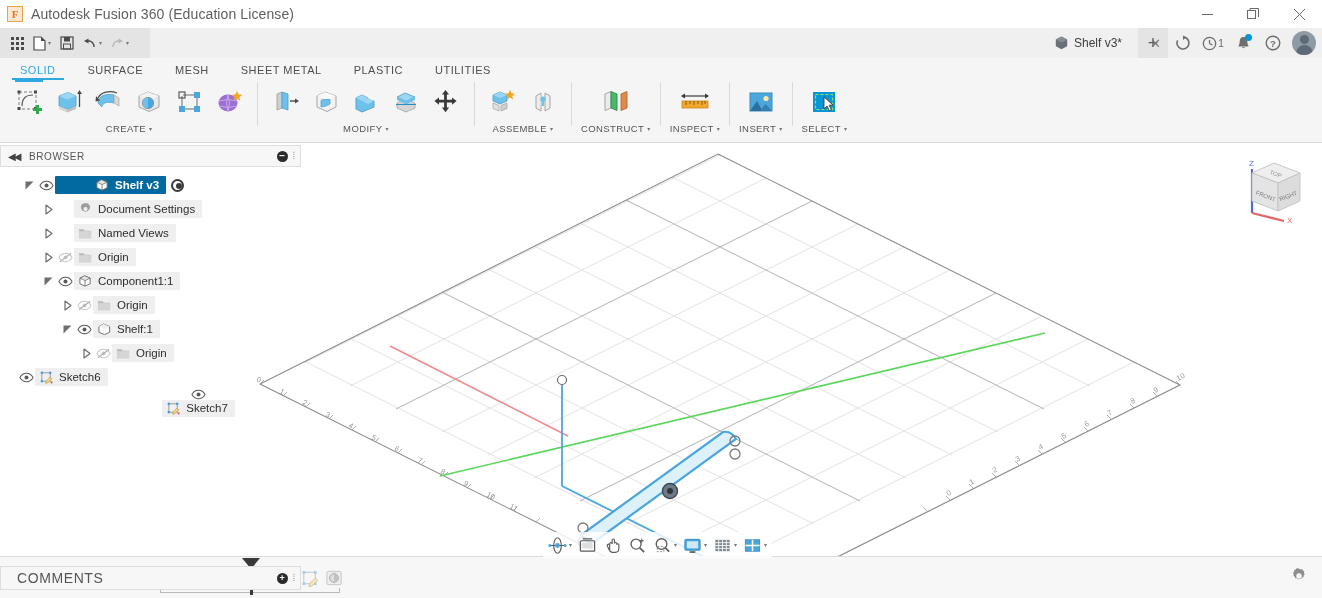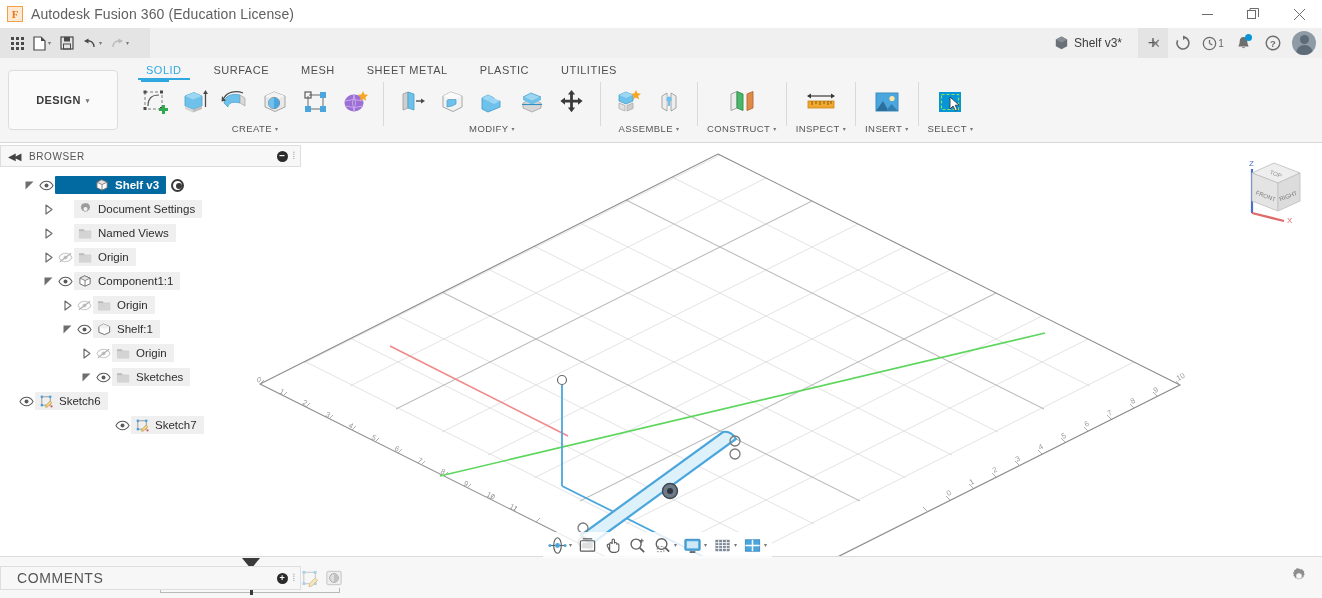--- a/index.html
+++ b/index.html
@@ -291,24 +291,20 @@
       <svg width="16" height="16" viewBox="0 0 16 16">
           <circle cx="8" cy="8" r="6.8" fill="none" stroke="#6e6e6e" stroke-width="1.4"></circle>
           <text x="8" y="11.6" font-size="9.5" font-family="Liberation Sans" text-anchor="middle" fill="#6e6e6e" font-weight="bold">?</text>
         </svg>
     </div>
     <div class="avatar"></div>
   </div>
 </div>
 
 <div class="ribbon">
-  <div class="design-box">
-    <span>DESIGN</span>
-    <span class="caret" style="font-size:7px">▾</span>
-  </div>
 
   <div class="ribbon-main">
     <div class="tabstrip">
       <div class="rtab active">SOLID</div>
       <div class="rtab">SURFACE</div>
       <div class="rtab">MESH</div>
       <div class="rtab">SHEET METAL</div>
       <div class="rtab">PLASTIC</div>
       <div class="rtab">UTILITIES</div>
     </div>
@@ -844,61 +840,41 @@
             </svg>
           </span>
           <span class="tlabel">
             <svg width="15" height="14" viewBox="0 0 16 15">
               <path d="M1 3.5 h5 l1.2 1.5 h6.8 v8 h-13 z" fill="#b9b9b9"></path>
               <rect x="1" y="5.5" width="13" height="7.5" fill="#d4d4d4"></rect>
             </svg>
             <span>Origin</span>
           </span>
         </div>
-        <div class="tnode" style="padding-left: 77px;">
-          <span class="tw">
-            <svg width="11" height="11" viewBox="0 0 11 11">
-              <path d="M1.5 1.5 L9.5 1.5 L1.5 9.5 Z" fill="#6e6e6e"></path>
-            </svg>
-          </span>
-          <span class="eye">
-            <svg width="15" height="11" viewBox="0 0 16 11">
-              <path d="M8 1 C3.5 1 1 5.5 1 5.5 C1 5.5 3.5 10 8 10 C12.5 10 15 5.5 15 5.5 C15 5.5 12.5 1 8 1 Z" fill="none" stroke="#5a5a5a" stroke-width="1.1"></path>
-              <circle cx="8" cy="5.5" r="2.1" fill="#5a5a5a"></circle>
-            </svg>
-          </span>
-          <span class="tlabel">
-            <svg width="15" height="14" viewBox="0 0 16 15">
-              <path d="M1 3.5 h5 l1.2 1.5 h6.8 v8 h-13 z" fill="#b9b9b9"></path>
-              <rect x="1" y="5.5" width="13" height="7.5" fill="#d4d4d4"></rect>
-            </svg>
-            <span>Sketches</span>
-          </span>
-        </div>
         <div class="tnode" style="">
           <span class="tw"></span>
           <span class="eye">
             <svg width="15" height="11" viewBox="0 0 16 11">
               <path d="M8 1 C3.5 1 1 5.5 1 5.5 C1 5.5 3.5 10 8 10 C12.5 10 15 5.5 15 5.5 C15 5.5 12.5 1 8 1 Z" fill="none" stroke="#5a5a5a" stroke-width="1.1"></path>
               <circle cx="8" cy="5.5" r="2.1" fill="#5a5a5a"></circle>
             </svg>
           </span>
           <span class="tlabel">
             <svg width="15" height="14" viewBox="0 0 16 15">
               <rect x="3" y="3" width="9" height="9" fill="none" stroke="#8d8d8d" stroke-width="0.9"></rect>
               <rect x="1.8" y="1.8" width="2.4" height="2.4" fill="#3b9fe0"></rect>
               <rect x="10.8" y="1.8" width="2.4" height="2.4" fill="#3b9fe0"></rect>
               <rect x="1.8" y="10.8" width="2.4" height="2.4" fill="#3b9fe0"></rect>
               <path d="M7.5 12 l4.4 -4.4 l1.8 1.8 l-4.4 4.4 l-2.2 .4 z" fill="#f3d78a" stroke="#b59436" stroke-width="0.7"></path>
               <circle cx="13.4" cy="13.3" r="1.15" fill="#e05a5a"></circle>
             </svg>
             <span>Sketch6</span>
           </span>
         </div>
-        <div class="tnode" style="padding-left: 96px;">
+        <div class="tnode" style="padding-left: 96px; flex-direction: column;">
           <span class="tw"></span>
           <span class="eye">
             <svg width="15" height="11" viewBox="0 0 16 11">
               <path d="M8 1 C3.5 1 1 5.5 1 5.5 C1 5.5 3.5 10 8 10 C12.5 10 15 5.5 15 5.5 C15 5.5 12.5 1 8 1 Z" fill="none" stroke="#5a5a5a" stroke-width="1.1"></path>
               <circle cx="8" cy="5.5" r="2.1" fill="#5a5a5a"></circle>
             </svg>
           </span>
           <span class="tlabel">
             <svg width="15" height="14" viewBox="0 0 16 15">
               <rect x="3" y="3" width="9" height="9" fill="none" stroke="#8d8d8d" stroke-width="0.9"></rect>

